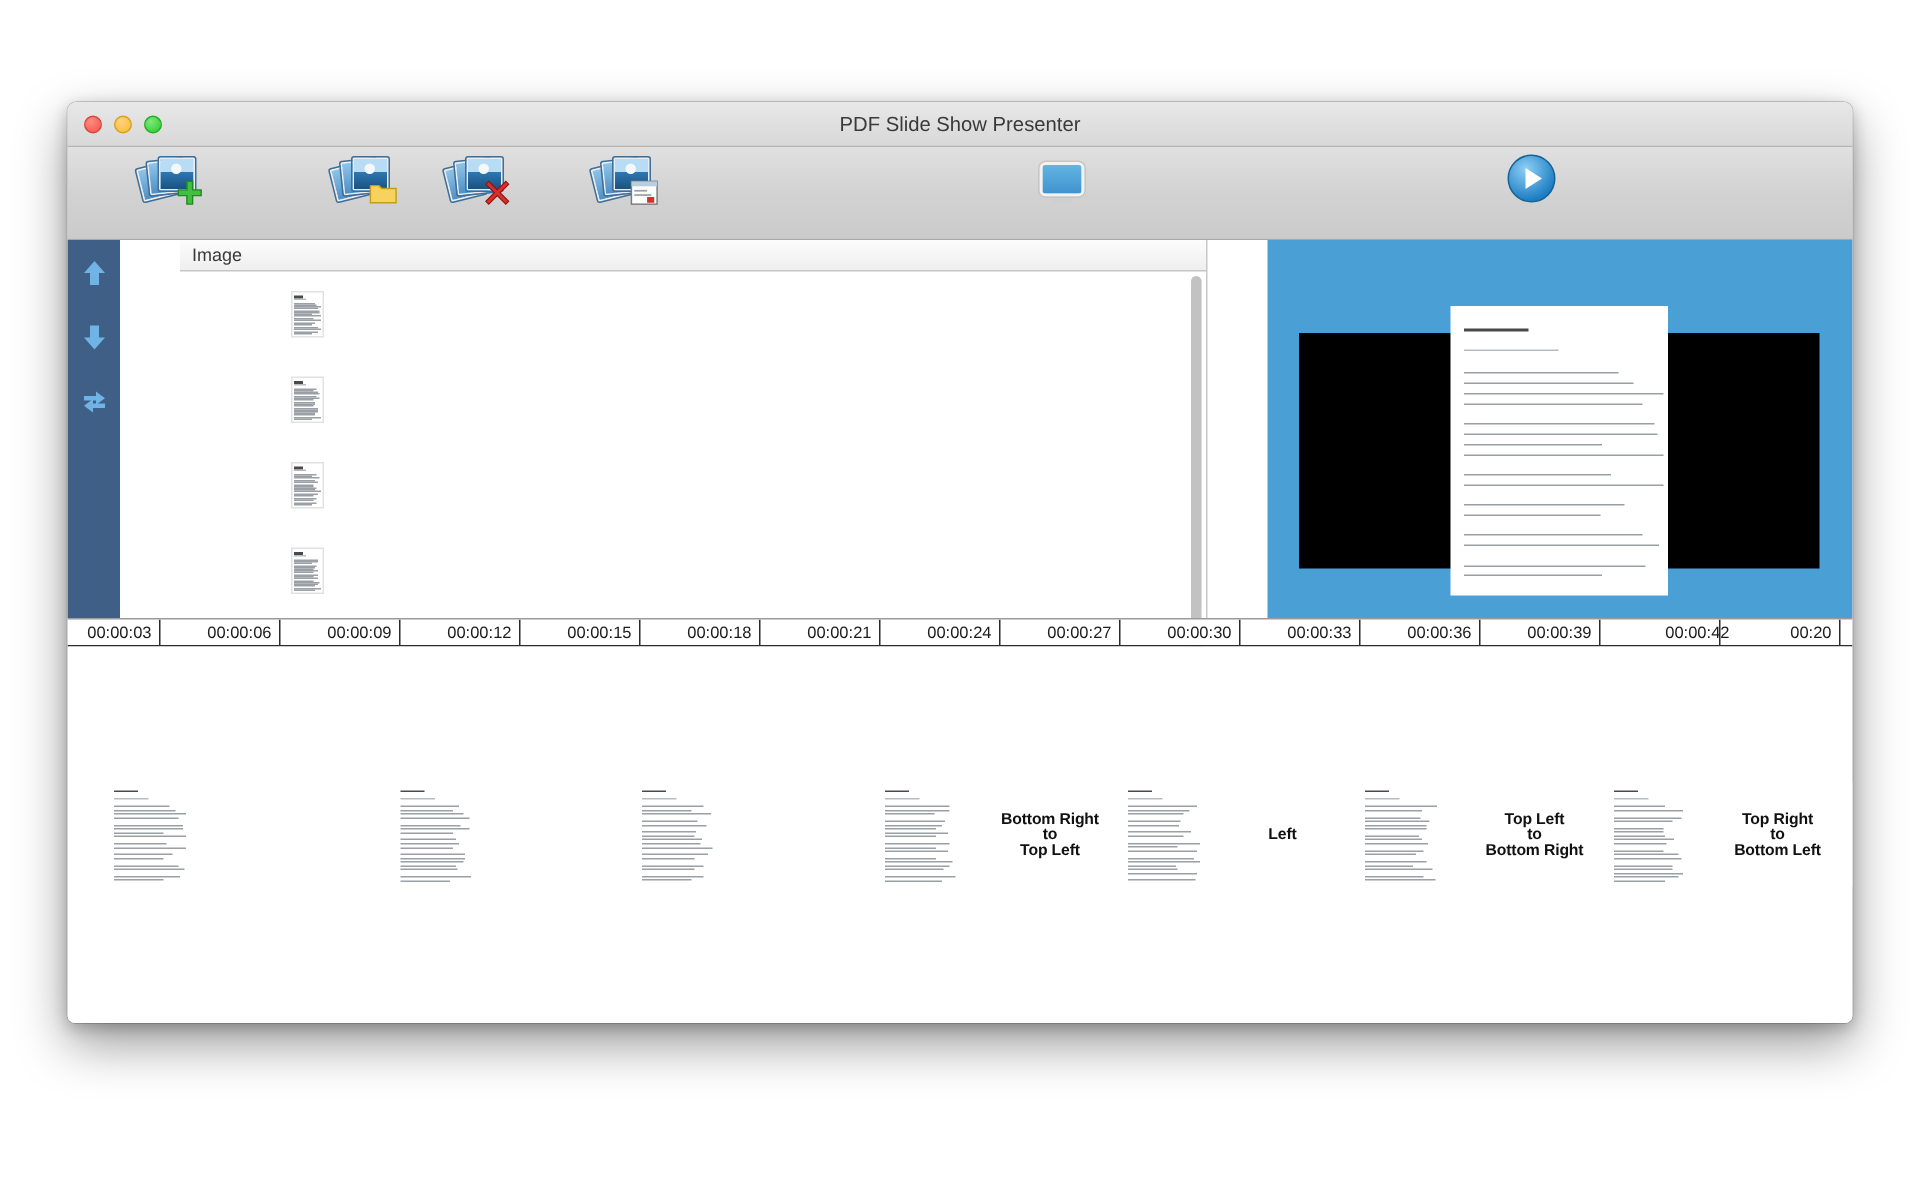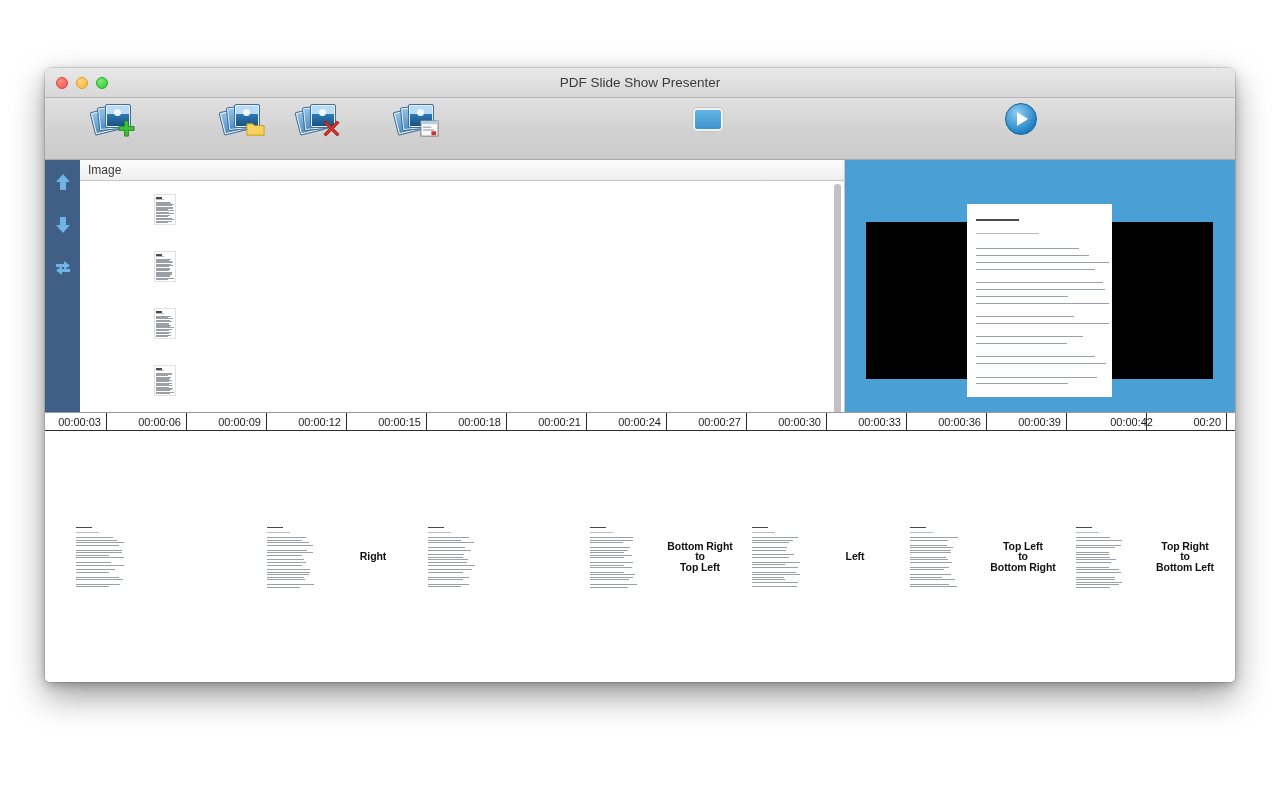--- a/index.html
+++ b/index.html
@@ -101,21 +101,21 @@
     border: 1px solid #156296;
     display:flex; align-items:center; justify-content:center;
   }
   .playcircle .tri {
     width:0;height:0;border-left:11px solid #ffffff;
     border-top:7px solid transparent;border-bottom:7px solid transparent;
     margin-left:3px;
   }
 
   
-  #body { flex: 1; display: flex; min-height: 0; }
+  #body { flex: 1; display: flex; min-height: 0; gap: 40px; }
 
   
   #rail {
     width: 35px; background: #3f5f86; flex: none;
     display: flex; flex-direction: column; align-items: center;
     padding-top: 10px; gap: 19px;
   }
   .rail-btn { width: 24px; height: 24px; display:flex; align-items:center; justify-content:center; }
 
   
@@ -568,23 +568,20 @@
           <i class="ln" style="top:61.80000000000002%;width:68%"></i>
           <i class="ln" style="top:68.60000000000002%;width:83%"></i>
           <i class="ln" style="top:72.20000000000002%;width:82%"></i>
           <i class="ln" style="top:75.80000000000001%;width:81%"></i>
           <i class="ln" style="top:79.4%;width:70%"></i>
           <i class="ln" style="top:83%;width:73%"></i>
           <i class="ln" style="top:89.8%;width:90%"></i>
           <i class="ln" style="top:93.39999999999999%;width:64%"></i>
         </span>
       </div>
-      <div class="strip-cell" style="left: 288px; width: 80px;">
-        <span class="trans-label">Right</span>
-      </div>
       <div class="strip-cell" style="left: 366px; width: 80px;">
         <span class="doc strip">
           <i class="ln" style="top:8%;width:30%;height:1.5px;background:#4a4a4a"></i>
           <i class="ln" style="top:15%;width:44%;opacity:.7"></i>
           <i class="ln" style="top:23%;width:79%"></i>
           <i class="ln" style="top:26.6%;width:63%"></i>
           <i class="ln" style="top:30.200000000000003%;width:88%"></i>
           <i class="ln" style="top:37.00000000000001%;width:71%"></i>
           <i class="ln" style="top:40.60000000000001%;width:83%"></i>
           <i class="ln" style="top:47.40000000000001%;width:69%"></i>

